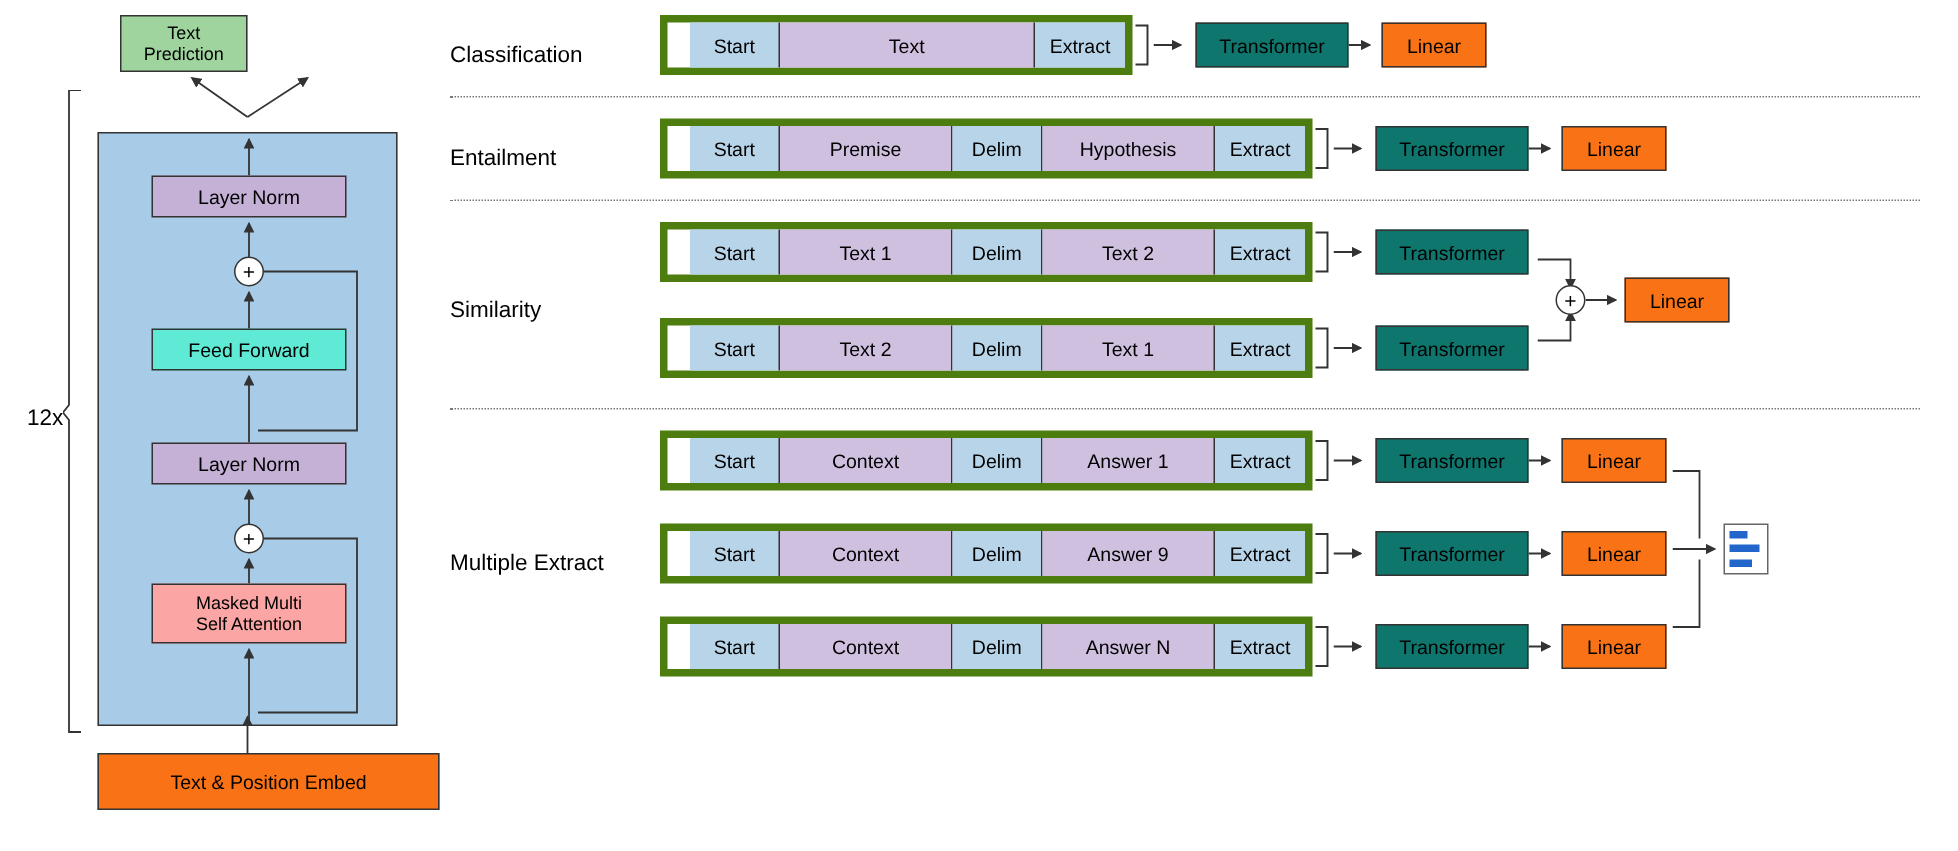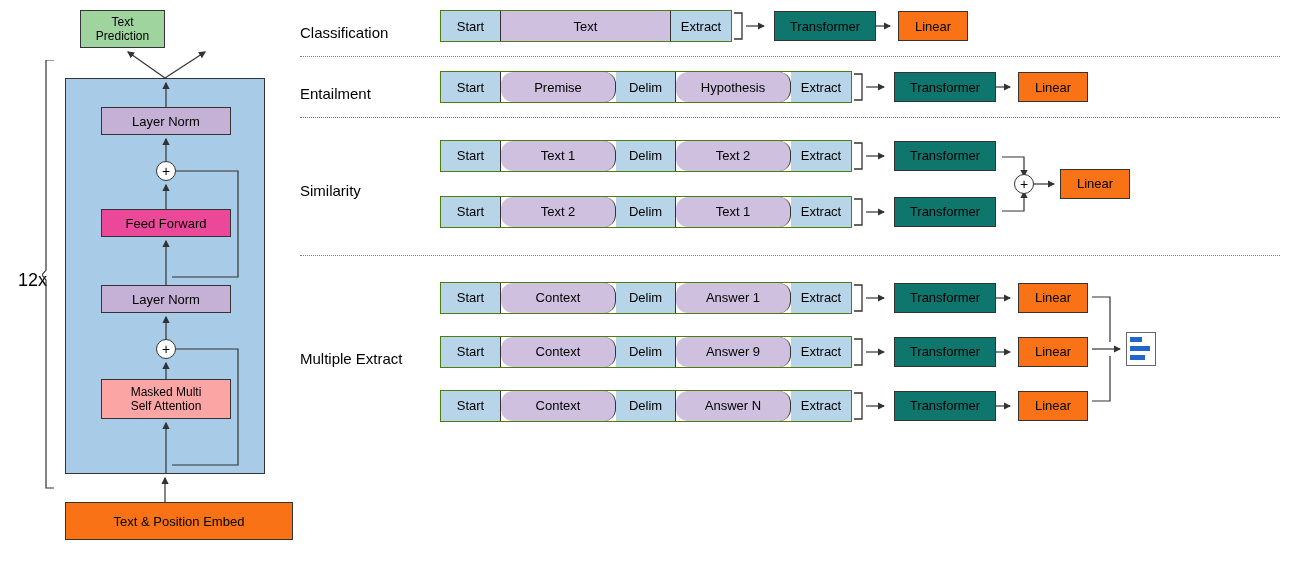--- a/index.html
+++ b/index.html
@@ -4,56 +4,56 @@
 <style>
   * { box-sizing: border-box; margin: 0; padding: 0; }
   body { font-family: Arial, sans-serif; background: #fff; width: 1305px; height: 567px; position: relative; }
   
   .box { border: 1px solid #333; display: flex; align-items: center; justify-content: center; text-align: center; font-size: 13px; }
   
   .green-light { background: #9FD49F; }
   .green-dark { background: #6FBF6F; }
   .green-tr { background: #0f766e; }
   .purple { background: #C5B0D6; }
-  .yellow { background: #ec4899; }
+  .yellow { background: #5eead4; }
   .pink { background: #fca5a5; }
   .orange { background: #f97316; }
   .blue-light { background: #B8D4E8; }
   .lavender { background: #D0C0E0; }
-  .blue-bg { background: #A8CCE8; }
+  .blue-bg { background: #A8CCE8; margin-top: 10px; }
   
   .left-panel { position: absolute; left: 60px; top: 10px; width: 210px; height: 540px; }
   
   .right-panel { position: absolute; left: 300px; top: 10px; width: 1000px; }
   
   .row-label { font-size: 15px; width: 140px; display: inline-flex; align-items: center; margin-top: 13px; }
   
   .task-row { display: flex; align-items: center; margin-bottom: 14px; position: relative; }
   
-  .seq { display: flex; border: 1px solid #4d7c0f; }
+  .seq { display: flex; border: 5px solid #4d7c0f; padding-left: 15px; }
   .seq .box { border: none; border-right: 1px solid #333; }
   .seq .box:last-child { border-right: none; }
   
   .token-start { width: 60px; height: 30px; }
-  .token-text { width: 115px; height: 30px; border-radius: 12px; }
+  .token-text { width: 115px; height: 30px; }
   .token-delim { width: 60px; height: 30px; }
   .token-extract { width: 60px; height: 30px; }
   
   .transformer-box { width: 102px; height: 30px; margin-left: 28px; }
   .linear-box { width: 70px; height: 30px; margin-left: 16px; }
   
   .divider { border-top: 1px dotted #777; margin: 14px 0 14px 0; width: 980px; }
   
   .plus-circle {
     width: 20px; height: 20px; border: 1.5px solid #333; border-radius: 50%;
     display: inline-flex; align-items: center; justify-content: center;
     font-size: 14px; line-height: 1; background: #fff;
   }
   
-  .twelve-x { position: absolute; left: -42px; top: 260px; font-size: 18px; }
+  .twelve-x { position: absolute; left: -42px; top: 260px; font-size: 15px; }
   
   .small-bar-chart {
     width: 30px; height: 34px; border: 1px solid #666; background: #fff;
     position: relative; display: flex; flex-direction: column; justify-content: space-around;
     padding: 3px 3px; gap: 2px;
   }
   .small-bar-chart .bar { height: 5px; background: #2266cc; }
 </style>
 </head>
 <body>

